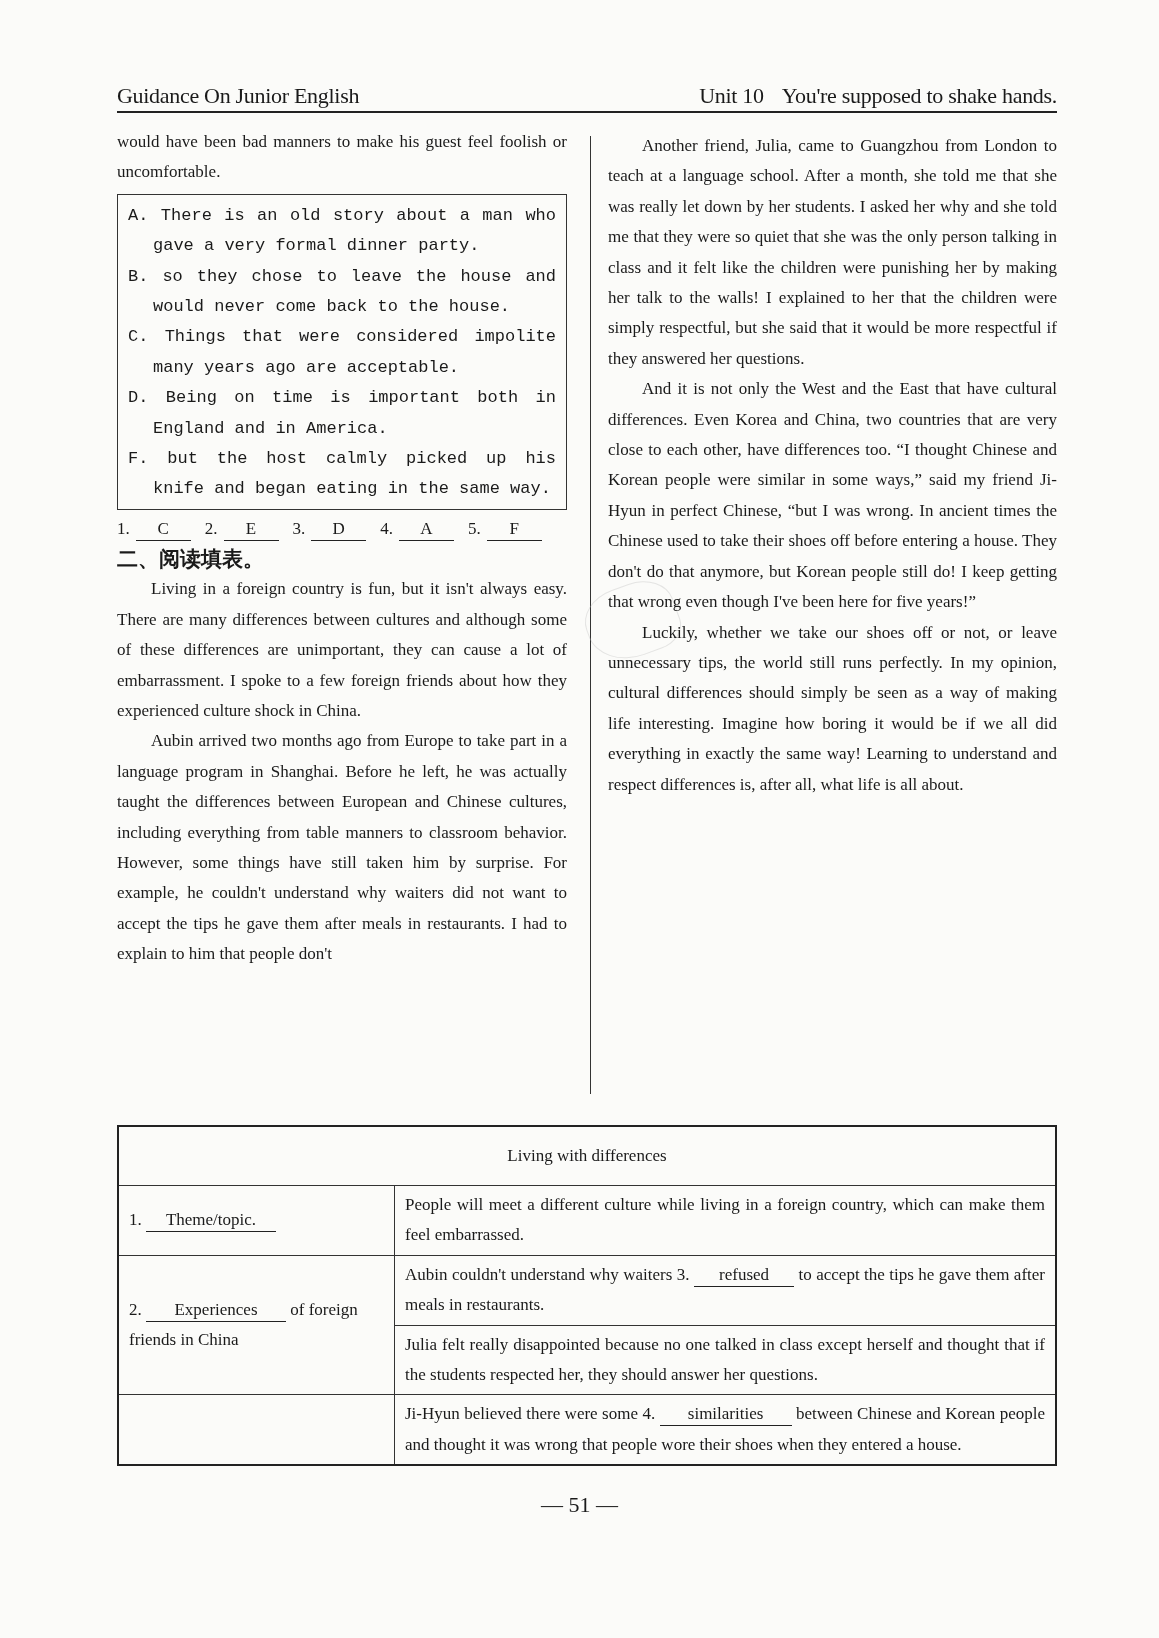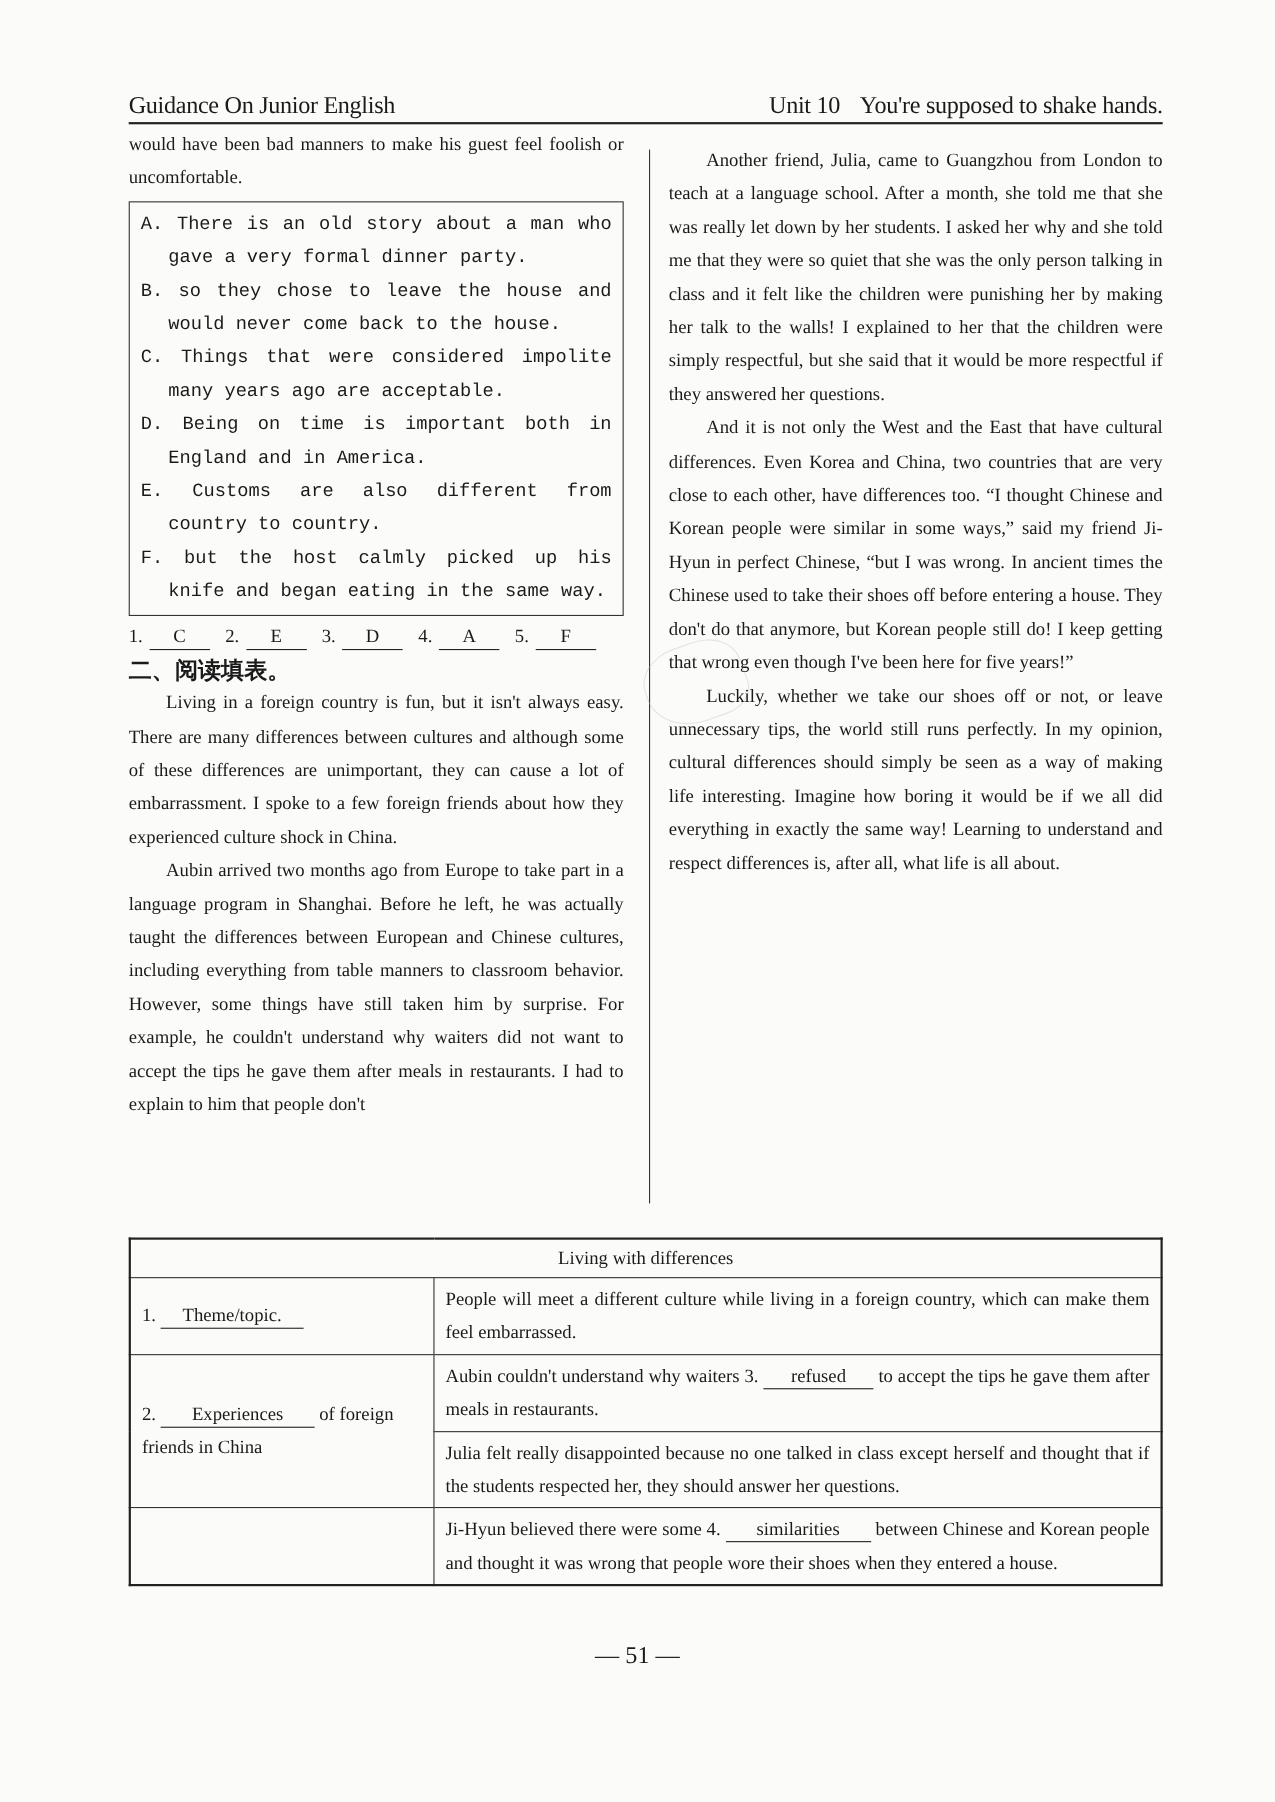--- a/index.html
+++ b/index.html
@@ -8,40 +8,40 @@
     background: #fbfbf9; color: #1a1a1a;
     font-family: "Liberation Serif", "DejaVu Serif", serif;
   }
   .header {
     position: absolute; left: 117px; top: 80px; width: 940px; height: 31px;
     border-bottom: 2px solid #222; display: flex; justify-content: space-between; align-items: center;
     font-size: 22px; line-height: 28px; letter-spacing: -0.3px;
   }
   .header .right span + span { margin-left: 18px; }
   .col { position: absolute; font-size: 17px; line-height: 30.4px; text-align: justify; }
-  .col-left { left: 117px; top: 116px; width: 450px; }
+  .col-left { left: 117px; top: 127px; width: 450px; }
   .col-right { left: 608px; top: 131px; width: 449px; }
   .divider { position: absolute; left: 590px; top: 136px; width: 1px; height: 958px; background: #333; }
   .p { margin: 0; }
   .indent { text-indent: 2em; }
   .optbox {
     border: 1.5px solid #333; margin: 6px 0 0 0; padding: 6px 10px 4px 10px; width: 428px; font-family: Liberation Mono, monospace;
   }
   .opt { padding-left: 25px; text-indent: -25px; margin: 0; }
   .answers { display: flex; margin-top: 4px; height: 30px; }
   .ans { display: flex; align-items: baseline; margin-right: 14px; }
   .ans .num { margin-right: 6px; }
   .ans .val { display: inline-block; width: 55px; text-align: center; border-bottom: 1px solid #222; line-height: 22px; }
   .section-title { font-family: Liberation Serif, serif; font-weight: bold; font-size: 21px; margin: 0; }
   .table {
     position: absolute; left: 117px; top: 1125px; width: 940px; border: 2px solid #222; border-collapse: collapse;
     font-size: 17px; line-height: 30.4px;
   }
   .table td { border: 1px solid #333; vertical-align: middle; padding: 2px 10px; }
-  .table .title-cell { text-align: center; height: 34px; padding: 0; }
+  .table .title-cell { text-align: center; height: 34px; padding: 12px; }
   .table .left-cell { width: 255px; }
   .table .right-cell { text-align: justify; padding: 4px 10px; }
   .blank { display: inline-block; border-bottom: 1px solid #222; text-align: center; line-height: 22px; }
   .pagenum { position: absolute; left: 0; width: 1159px; top: 1492px; text-align: center; font-size: 22px; }
   .stamp {
     position: absolute; left: 586px; top: 585px; width: 90px; height: 70px;
     border: 1px solid #bbb; border-radius: 40% 40% 30% 50%; transform: rotate(-20deg); opacity: 0.35;
   }
 </style>
 </head>
@@ -58,21 +58,20 @@
 <div class="stamp"></div>
 
 <div class="col col-left">
   <p class="p">would have been bad manners to make his guest feel foolish or uncomfortable.</p>
 
   <div class="optbox">
     <p class="opt"><span>A.</span> <span>There is an old story about a man who gave a very formal dinner party.</span></p>
     <p class="opt"><span>B.</span> <span>so they chose to leave the house and would never come back to the house.</span></p>
     <p class="opt"><span>C.</span> <span>Things that were considered impolite many years ago are acceptable.</span></p>
     <p class="opt"><span>D.</span> <span>Being on time is important both in England and in America.</span></p>
-    <p class="opt"><span>E.</span> <span>Customs are also different from country to country.</span></p>
     <p class="opt"><span>F.</span> <span>but the host calmly picked up his knife and began eating in the same way.</span></p>
   </div>
 
   <div class="answers">
     <div class="ans">
         <span class="num">1.</span>
         <span class="val">C</span>
       </div>
     <div class="ans">
         <span class="num">2.</span>

